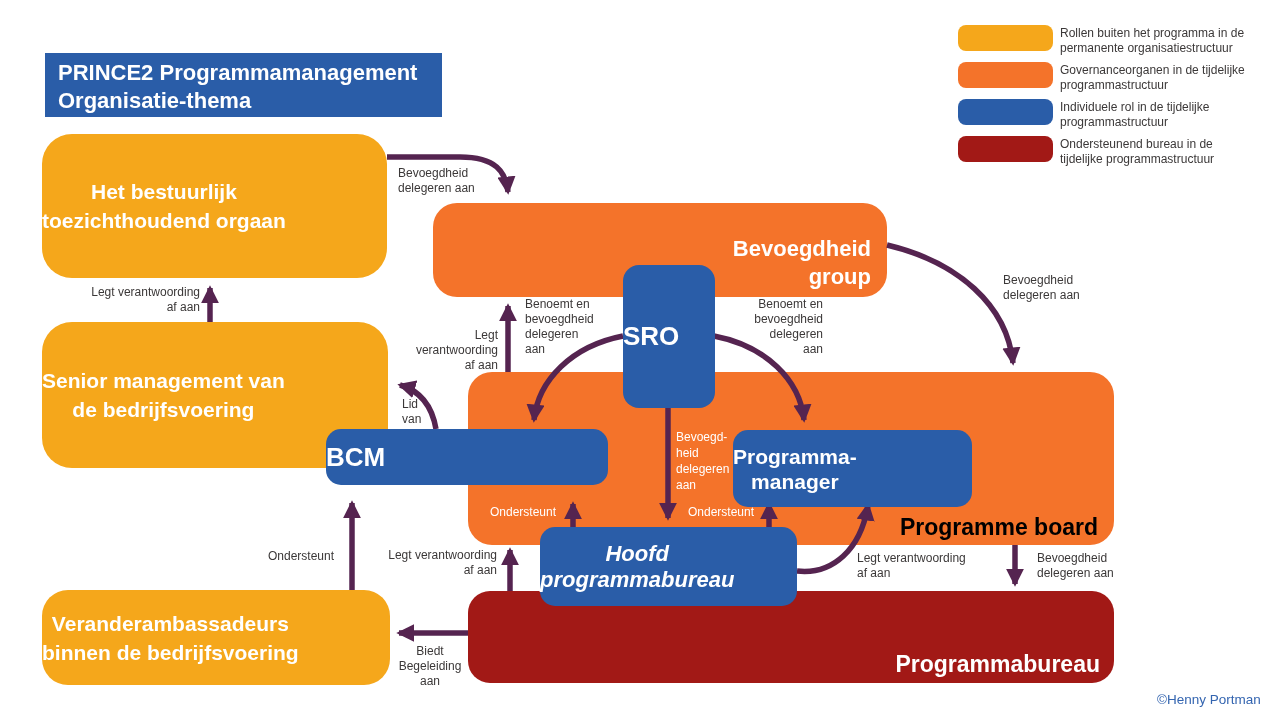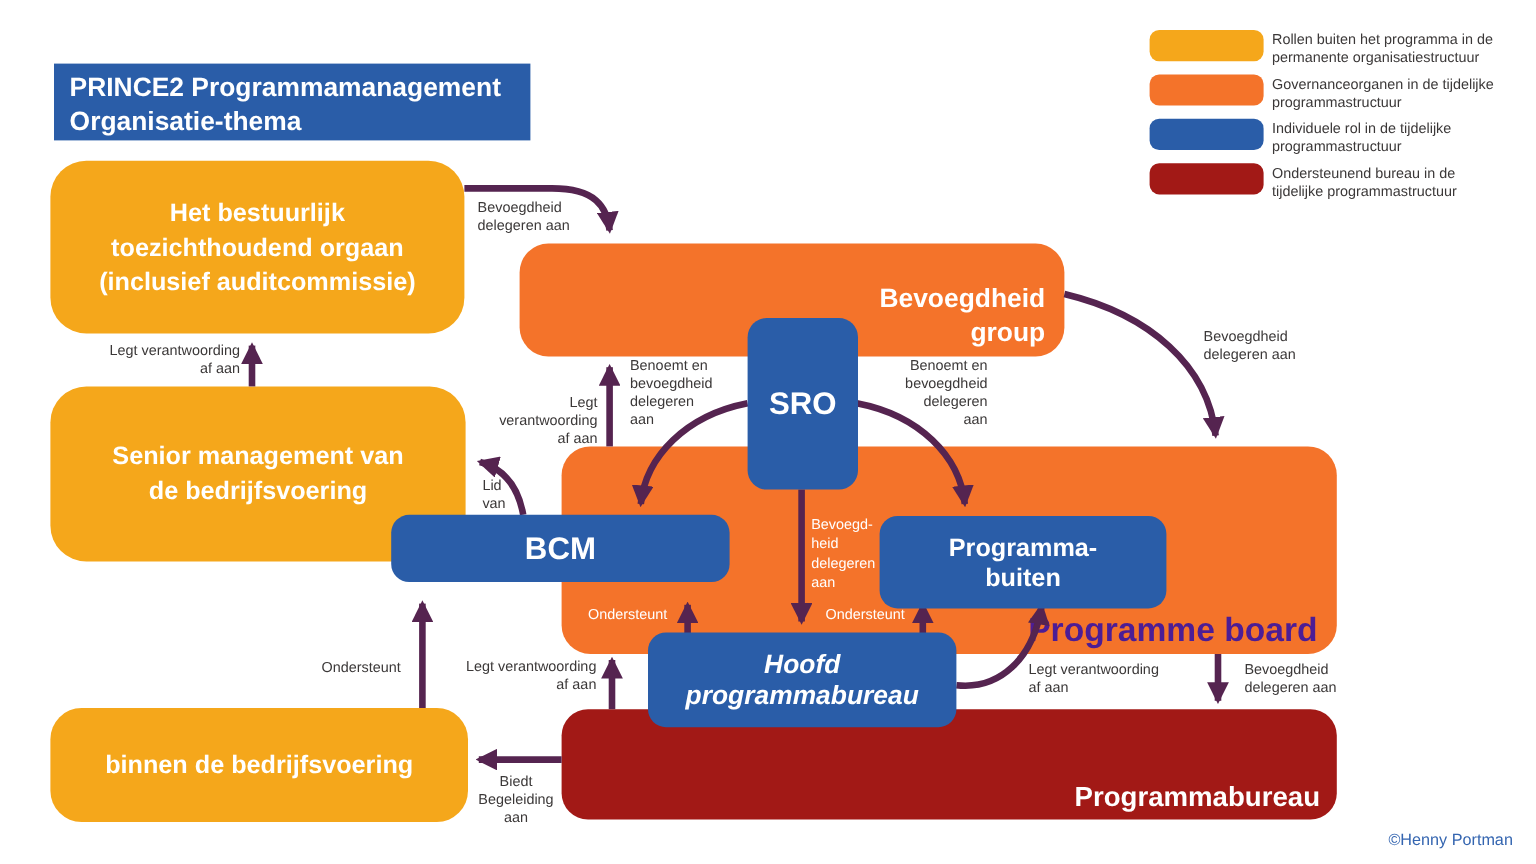--- a/index.html
+++ b/index.html
@@ -4,21 +4,21 @@
 <style>
   :root{
     --c-yellow:#F5A71B; --c-orange:#F4732A; --c-blue:#2A5DA8; --c-dark-red:#A21916;
     --c-purple:#552450; --c-label-text:#3B3838; --c-copyright:#3465B0; --c-white:#FFFFFF;
   }
   html,body{margin:0;padding:0;background:#fff;}
   body{font-family:"Liberation Sans", sans-serif;}
   #canvas{position:relative;width:1280px;height:720px;background:#fff;overflow:hidden;}
 
   .abs{position:absolute;}
-  .node{position:absolute;display:flex;align-items:center;justify-content:center;
+  .node{position:absolute;display:flex;align-items:center;
         text-align:center;color:#fff;font-weight:bold;box-sizing:border-box;}
   .node .l{display:block;}
   .yellow{background:var(--c-yellow);}
   .orange{background:var(--c-orange);}
   .blue{background:var(--c-blue);}
   .red{background:var(--c-dark-red);}
 
   .title-box{left:45px;top:53px;width:397px;height:64px;background:var(--c-blue);
              color:#fff;font-weight:bold;font-size:22px;line-height:28px;
              padding:6px 0 0 13px;box-sizing:border-box;}
@@ -29,21 +29,21 @@
   #node-senior{left:42px;top:322px;width:346px;height:146px;border-radius:30px;
                font-size:21px;line-height:29px;}
   #node-verander{left:42px;top:590px;width:348px;height:95px;border-radius:26px;
                  font-size:21px;line-height:29px;}
 
   
   #node-sponsoring{left:433px;top:203px;width:454px;height:94px;border-radius:24px;
                    font-size:22px;line-height:28px;align-items:flex-end;justify-content:flex-end;
                    text-align:right;padding:0 16px 6px 0;}
   #node-progboard{left:468px;top:372px;width:646px;height:173px;border-radius:24px;}
-  #node-progboard .corner-label{position:absolute;right:16px;bottom:4px;font-size:28px;font-weight:bold;color:#4c1d95;}
+  #node-progboard .corner-label{position:absolute;right:16px;bottom:4px;font-size:23px;font-weight:bold;color:#000000;}
 
   
   #node-progbureau{left:468px;top:591px;width:646px;height:92px;border-radius:22px;}
   #node-progbureau .corner-label{position:absolute;right:14px;bottom:5px;font-size:23px;font-weight:bold;color:#fff;}
 
   
   #node-sro{left:623px;top:265px;width:92px;height:143px;border-radius:16px;font-size:26px;}
   #node-bcm{left:326px;top:429px;width:282px;height:56px;border-radius:15px;font-size:26px;}
   #node-pm{left:733px;top:430px;width:239px;height:77px;border-radius:15px;font-size:21px;line-height:25px;}
   #node-hoofd{left:540px;top:527px;width:257px;height:79px;border-radius:15px;font-size:22px;line-height:26px;font-style:italic;}
@@ -105,31 +105,31 @@
     <div class="legend-text" style="top:1px;">
       <span class="l">Ondersteunend bureau in de</span>
       <span class="l">tijdelijke programmastructuur</span>
     </div>
   </div>
 
   <div id="node-bestuurlijk" class="node yellow zl1">
     <div>
       <span class="l">Het bestuurlijk</span>
       <span class="l">toezichthoudend orgaan</span>
-      <span class="l">(inclusief auditcommissie)</span>
     </div>
   </div>
   <div id="node-senior" class="node yellow zl1">
     <div>
       <span class="l">Senior management van</span>
       <span class="l">de bedrijfsvoering</span>
     </div>
   </div>
   <div id="node-verander" class="node yellow zl1">
     <div>
+      <span class="l">Veranderambassadeurs</span>
       <span class="l">binnen de bedrijfsvoering</span>
     </div>
   </div>
 
   <div id="node-sponsoring" class="node orange zl1">
     <div>
       <span class="l">Bevoegdheid</span>
       <span class="l">group</span>
     </div>
   </div>
@@ -166,21 +166,21 @@
 
   <div id="node-sro" class="node blue zl3">
     <span>SRO</span>
   </div>
   <div id="node-bcm" class="node blue zl3">
     <span>BCM</span>
   </div>
   <div id="node-pm" class="node blue zl3">
     <div>
       <span class="l">Programma-</span>
-      <span class="l">buiten</span>
+      <span class="l">manager</span>
     </div>
   </div>
   <div id="node-hoofd" class="node blue zl3">
     <div>
       <span class="l">Hoofd</span>
       <span class="l">programmabureau</span>
     </div>
   </div>
 
   <div class="alabel" style="left:398px;top:166px;">

